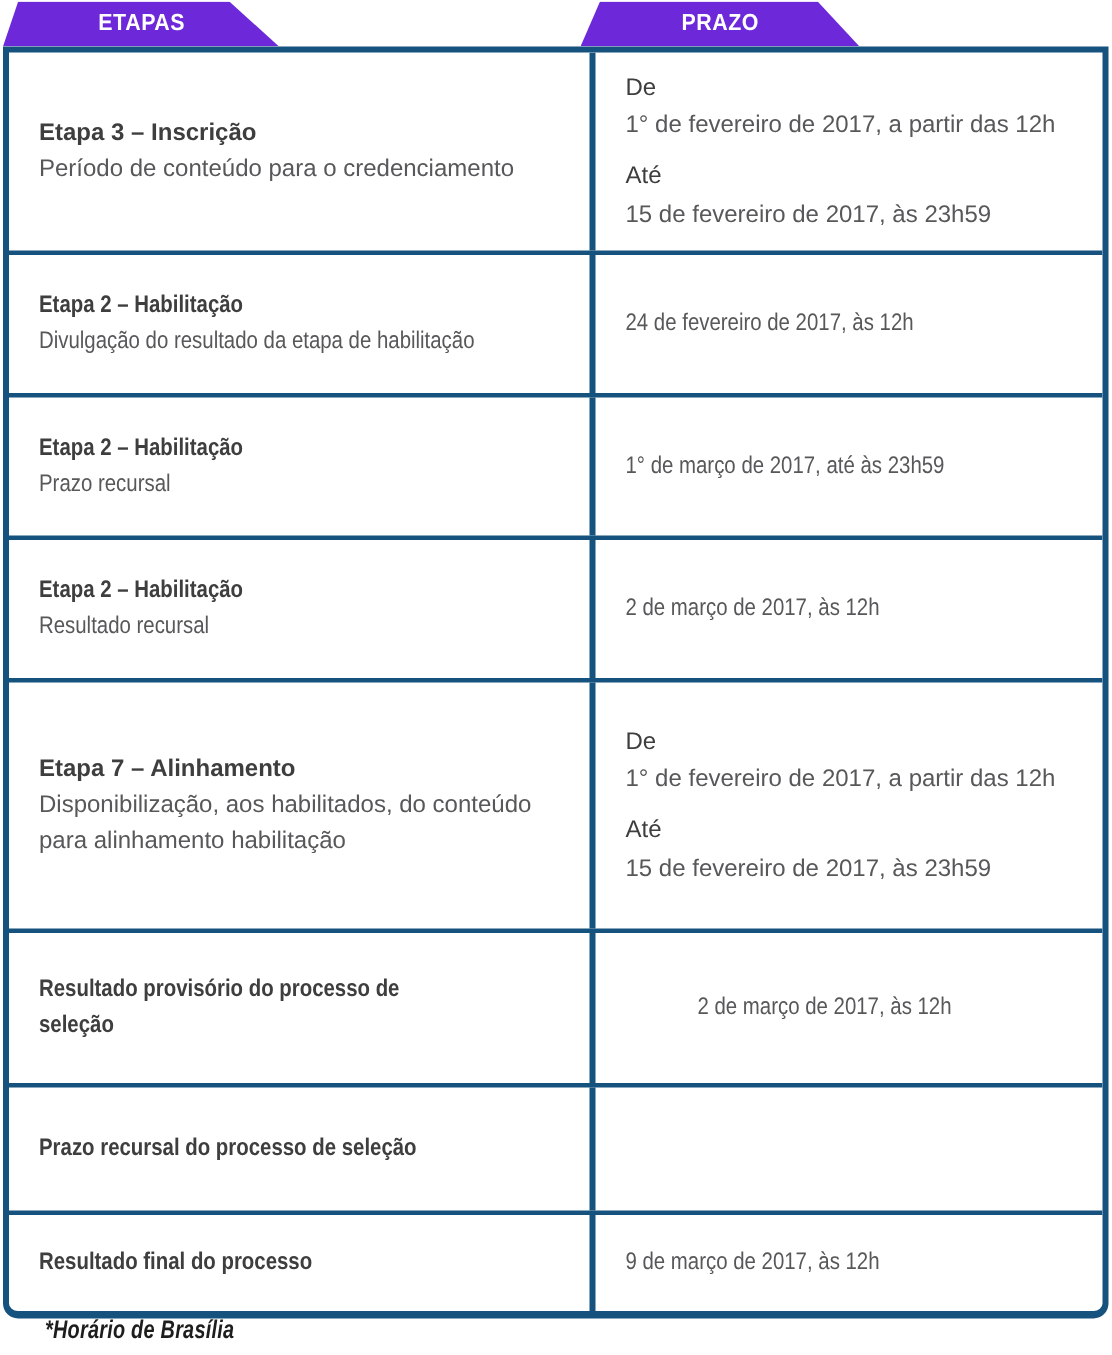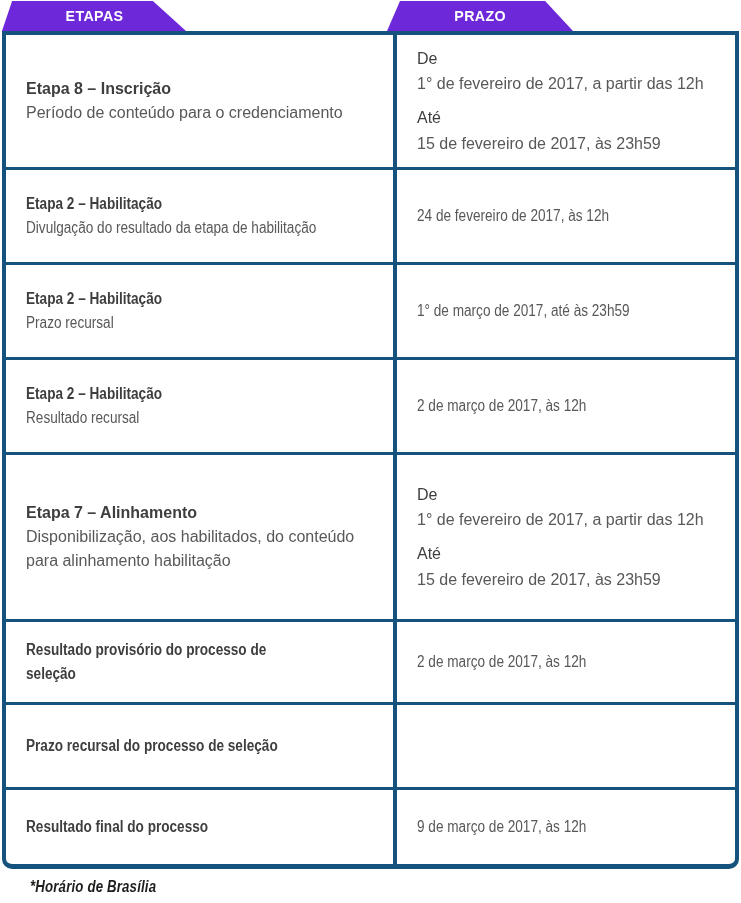--- a/index.html
+++ b/index.html
@@ -35,23 +35,23 @@
     background: #ffffff;
     overflow: hidden;
   }
   .row { display: flex; border-bottom: 3px solid #15527e; }
   .row:last-child { border-bottom: none; }
   .row:nth-child(1) { height: 135px; }
   .row:nth-child(2) { height: 95px;  }
   .row:nth-child(3) { height: 95px;  }
   .row:nth-child(4) { height: 95px;  }
   .row:nth-child(5) { height: 167px; }
-  .row:nth-child(6) { height: 83px;  }
+  .row:nth-child(6) { height: 103px; gap: 48px;  }
   .row:nth-child(7) { height: 85px;  }
-  .row:nth-child(8) { height: 74px;  }
+  .row:nth-child(8) { height: 64px;  }
 
   .cell { display: flex; align-items: center; }
   .cell-etapa {
     width: 391px; flex: 0 0 391px;
     border-right: 4px solid #15527e;
     padding: 10px 24px 10px 20px;
   }
   .cell-prazo { flex: 1; padding: 10px 16px 10px 20px; }
 
   .cell-inner { width: 100%; }
@@ -91,21 +91,21 @@
     </div>
     <div class="tab tab-prazo">
       <span>PRAZO</span>
     </div>
   </div>
 
   <div class="table" id="rows-container">
   <div class="row">
     <div class="cell cell-etapa">
       <div class="cell-inner">
-        <div class="stage-title">Etapa 8 – Inscrição</div>
+        <div class="stage-title">Etapa 3 – Inscrição</div>
         <div class="stage-desc">Período de conteúdo para o credenciamento</div>
       </div>
     </div>
     <div class="cell cell-prazo">
       <div class="cell-inner prazo-inner">
             <div class="prazo-label">De</div>
             <div class="prazo-date">1° de fevereiro de 2017, a partir das 12h</div>
             <div class="prazo-label">Até</div>
             <div class="prazo-date">15 de fevereiro de 2017, às 23h59</div>
           </div>

